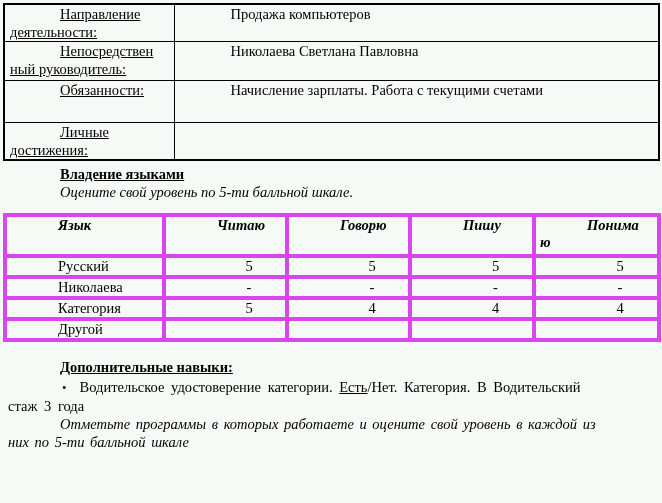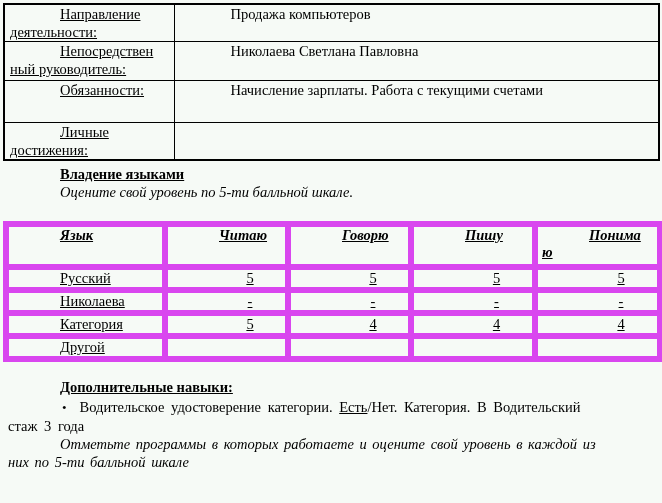--- a/index.html
+++ b/index.html
@@ -42,35 +42,34 @@
   .pr-r4{height:42px;} .pr-r5{height:36px;}
   
   p{margin:0;text-indent:52px;}
   .section-title{
     margin-top:4px;
     font-weight:bold;
     text-decoration:underline;
   }
   .instruction{
     font-style:italic;
-    margin-bottom:20px;
+    margin-bottom:12px;
   }
   
   .lang-table{
     width:654px;margin-left:-5px;
     border:3px double #000;
   }
   .lang-table th,.lang-table td{
-    border:6px solid #d946ef;
+    border:4px solid #d946ef;
     vertical-align:top;
     padding:0 4px;
     line-height:17px;
     white-space:pre-line;
     overflow-wrap:anywhere;
-    text-decoration:underline;
   }
   .lang-table th{
     font-weight:bold;
     font-style:italic;
     text-align:left;
     text-indent:47px;
     height:37px;
   }
   .lang-table tr.lang-row{height:17px;}
   .lang-table td.lang-name{text-indent:47px;}

